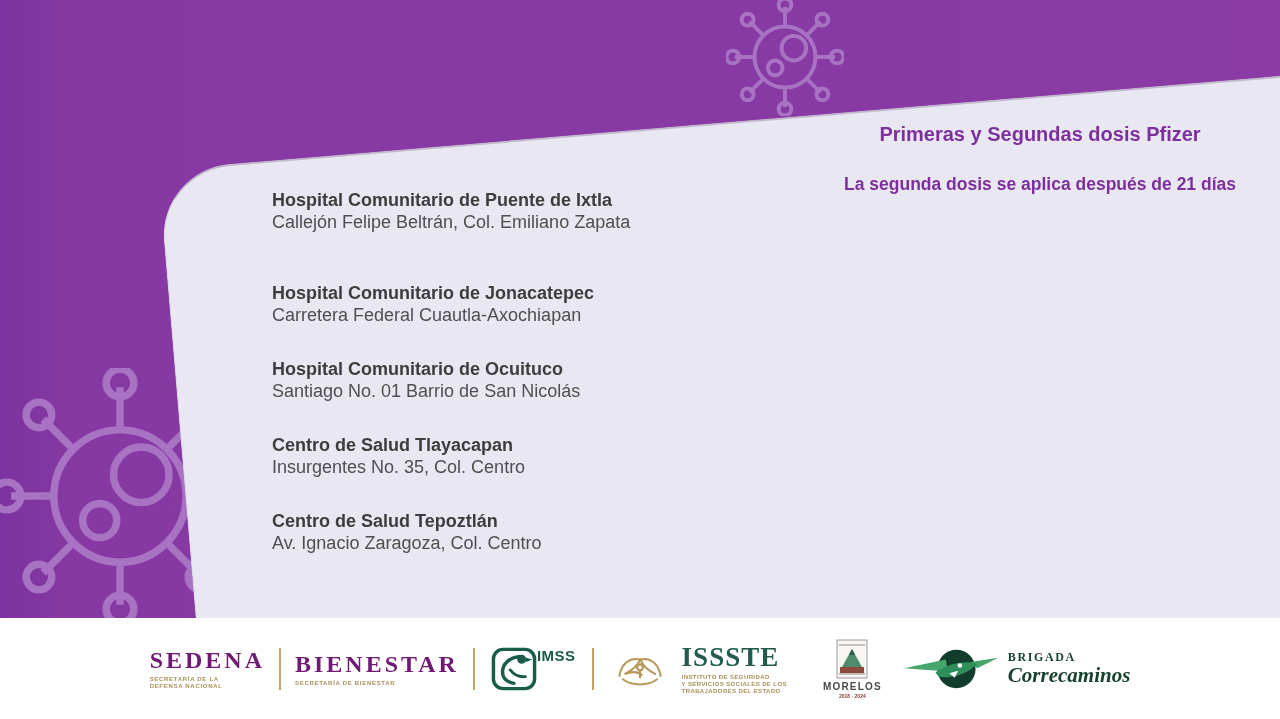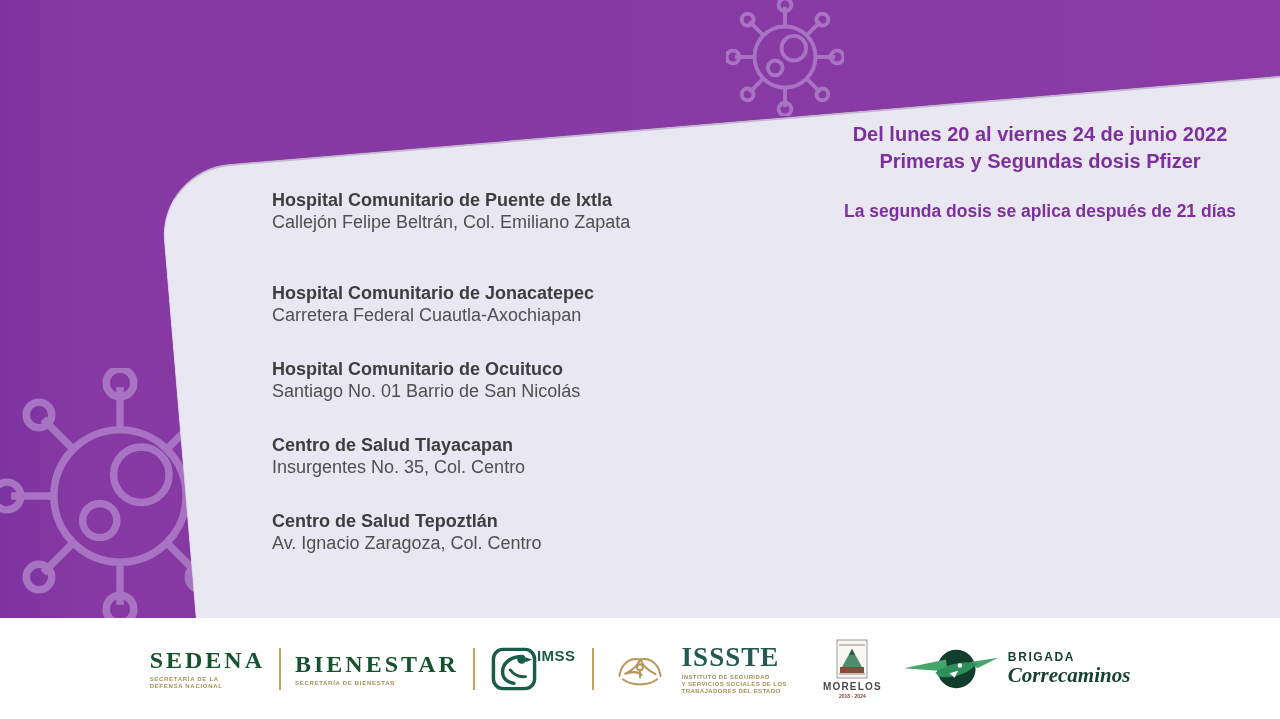--- a/index.html
+++ b/index.html
@@ -42,39 +42,39 @@
   .loc:first-child{margin-bottom:49px;}
   .loc-name{font-size:18px;font-weight:700;color:#3d3d3d;line-height:22px;}
   .loc-addr{font-size:18px;color:#4f4f4f;line-height:22px;}
 
   
   .footer{position:absolute;left:0;top:618px;width:1280px;height:101px;background:#ffffff;
           z-index:4;display:flex;align-items:center;justify-content:center;}
   .f-sep{width:2px;height:42px;background:#c8a35f;margin:0 14px;flex:none;}
   .gov-block{display:flex;flex-direction:column;align-items:flex-start;}
   .gov-word{font-family:"Liberation Serif",serif;font-weight:700;font-size:24px;
-            letter-spacing:3px;color:#14532d;line-height:26px;}
+            letter-spacing:3px;color:#701a75;line-height:26px;}
   .gov-sub{font-size:6px;font-weight:700;color:#a98e55;letter-spacing:0.7px;
            line-height:7px;margin-top:3px;}
   .imss-block{display:flex;flex-direction:row;align-items:flex-start;margin:0 2px;}
   .imss-label{font-size:15px;font-weight:700;color:#1a5c4a;letter-spacing:0.5px;
               line-height:15px;margin-top:1px;}
   .issste-block{display:flex;align-items:center;margin-left:6px;}
   .issste-text{display:flex;flex-direction:column;margin-left:16px;}
   .issste-word{font-family:"Liberation Serif",serif;font-weight:700;font-size:27px;
                color:#235b4e;letter-spacing:1px;line-height:28px;}
   .issste-sub{font-size:6px;font-weight:700;color:#a98e55;letter-spacing:0.4px;
               line-height:7px;margin-top:3px;}
   .morelos-block{display:flex;flex-direction:column;align-items:center;margin-left:36px;}
   .morelos-label{font-size:10px;font-weight:700;color:#4a4a4a;letter-spacing:1.2px;
                  line-height:11px;margin-top:2px;}
   .morelos-years{font-size:5px;font-weight:700;color:#8b3a3a;line-height:6px;margin-top:1px;}
   .brigada-block{display:flex;align-items:center;margin-left:22px;}
   .brigada-text{display:flex;flex-direction:column;margin-left:8px;}
-  .brigada-line1{font-size:12px;font-weight:700;color:#17422f;letter-spacing:1.6px;line-height:13px;}
+  .brigada-line1{font-size:12px;font-weight:700;color:#17422f;letter-spacing:1.6px;line-height:13px;font-family:Liberation Serif, serif;}
   .brigada-line2{font-family:"Liberation Serif",serif;font-style:italic;font-weight:700;
                  font-size:21px;color:#17422f;line-height:23px;}
 </style>
 </head>
 <body>
 
 <div class="stage">
 
   <div class="purple-bg"></div>
 
@@ -123,21 +123,20 @@
       <circle cx="120" cy="120" r="62"></circle>
       <circle cx="140" cy="100" r="26"></circle>
       <circle cx="101" cy="143" r="16"></circle>
     </g>
   </svg>
 
   <div class="panel"></div>
 
 
   <div class="schedule-block">
-    <div class="sched-line">Del lunes 20 al viernes 24 de junio 2022</div>
     <div class="sched-line">Primeras y Segundas dosis Pfizer</div>
     <div class="sched-note">La segunda dosis se aplica después de 21 días</div>
   </div>
 
   <div class="locations-block">
     <div class="loc">
       <div class="loc-name">Hospital Comunitario de Puente de Ixtla</div>
       <div class="loc-addr">Callejón Felipe Beltrán, Col. Emiliano Zapata</div>
     </div>
     <div class="loc">

